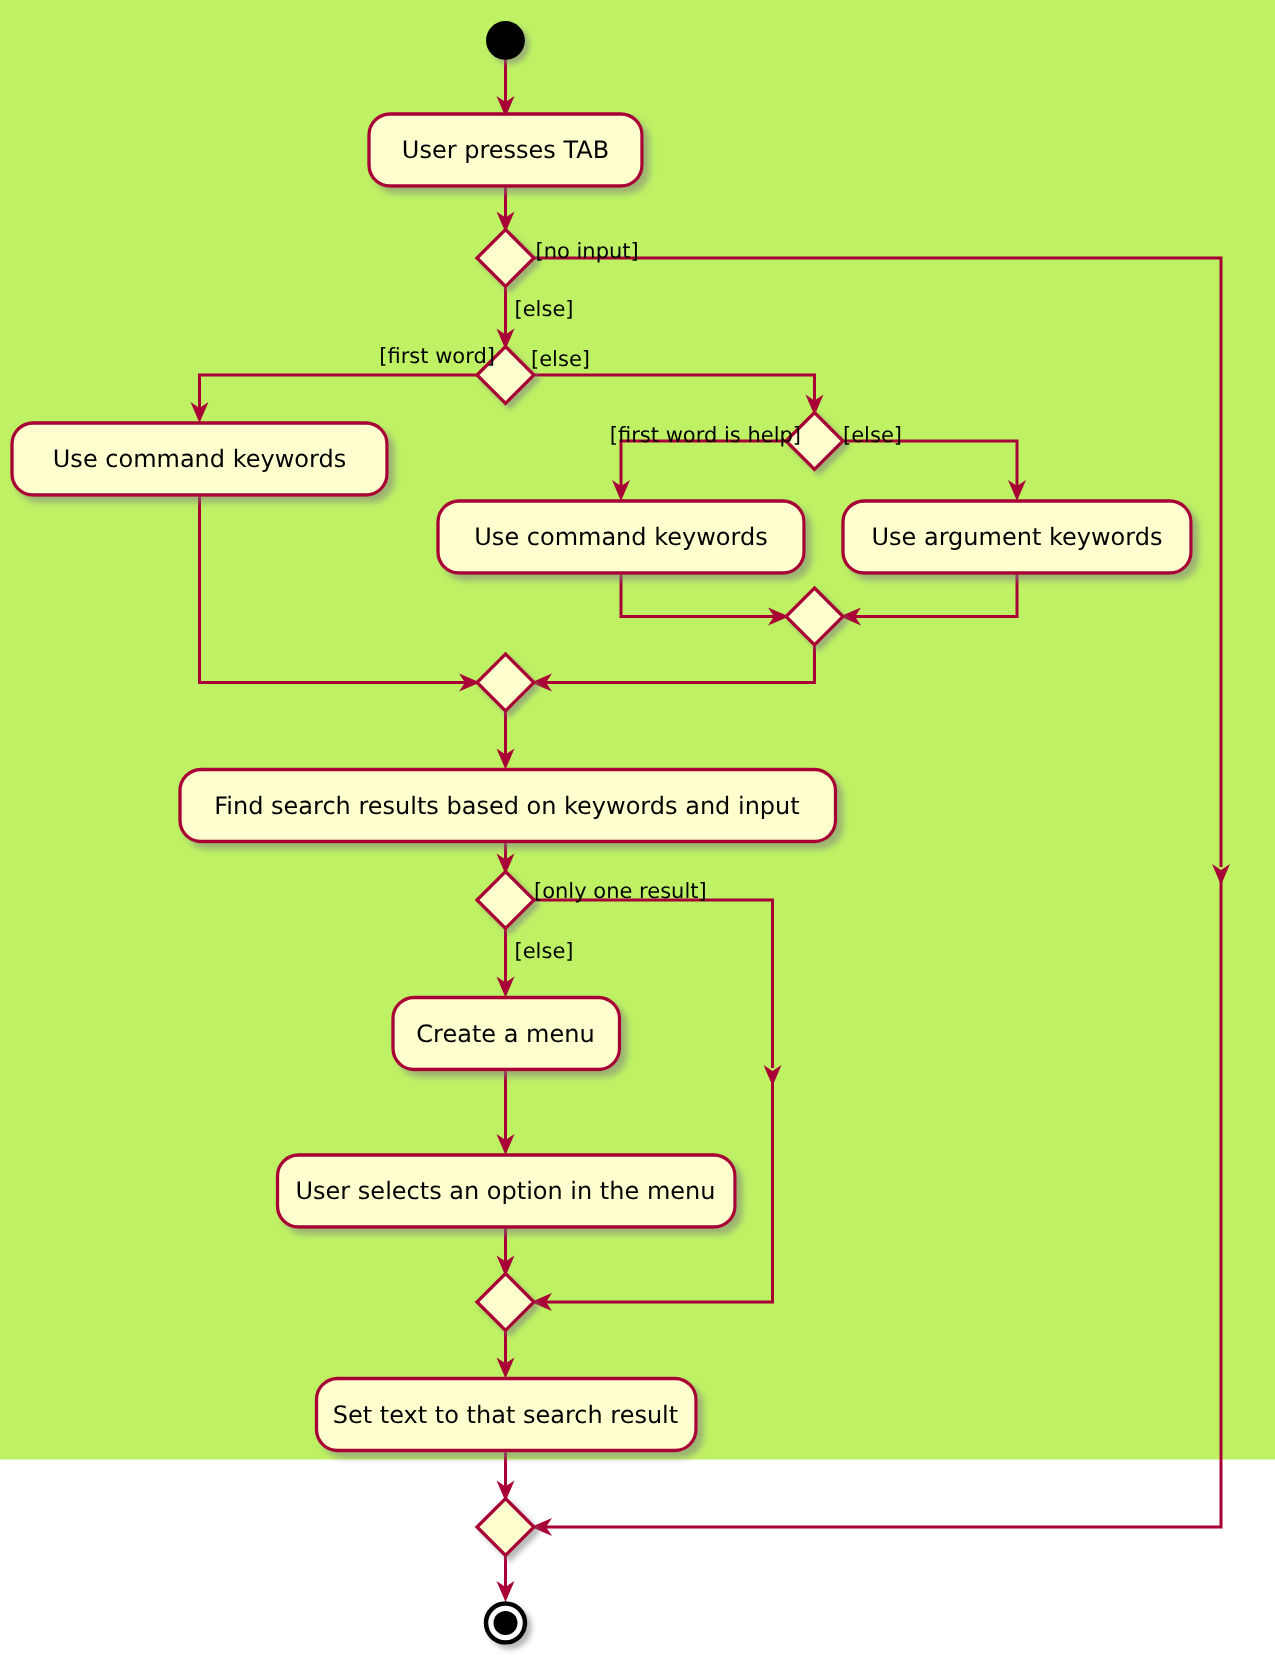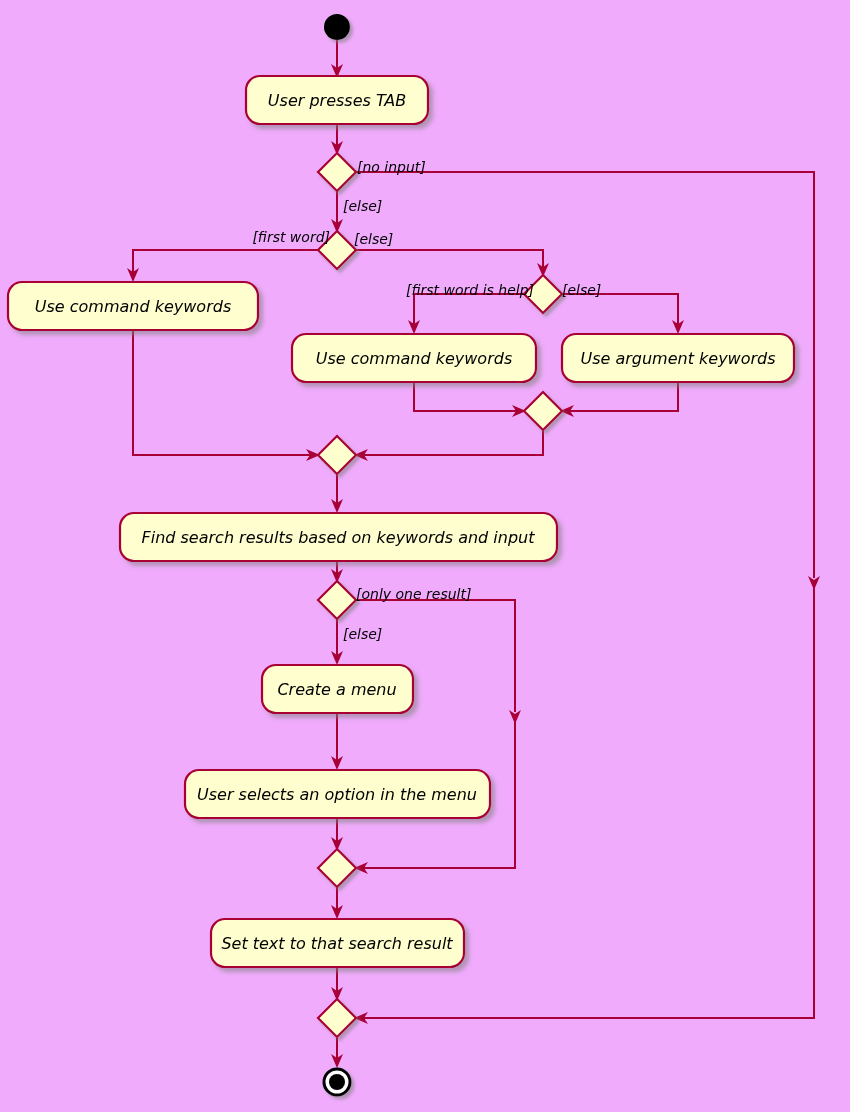--- a/index.html
+++ b/index.html
@@ -9,23 +9,22 @@
   }
   body {
     width: 850px;
     height: 1112px;
     font-family: "DejaVu Sans", sans-serif;
     overflow: hidden;
   }
   #diagram-root {
     position: relative;
     width: 850px;
-    height: 1112px;
-    background: #f0abfc;
-    font-style: italic;
+    height: 973px;
+    background: #bef264;
   }
   svg#activity-diagram {
     display: block;
     width: 850px;
     height: 1112px;
   }
   .act-label {
     font-family: "DejaVu Sans", sans-serif;
     font-size: 16px;
     fill: #000000;

